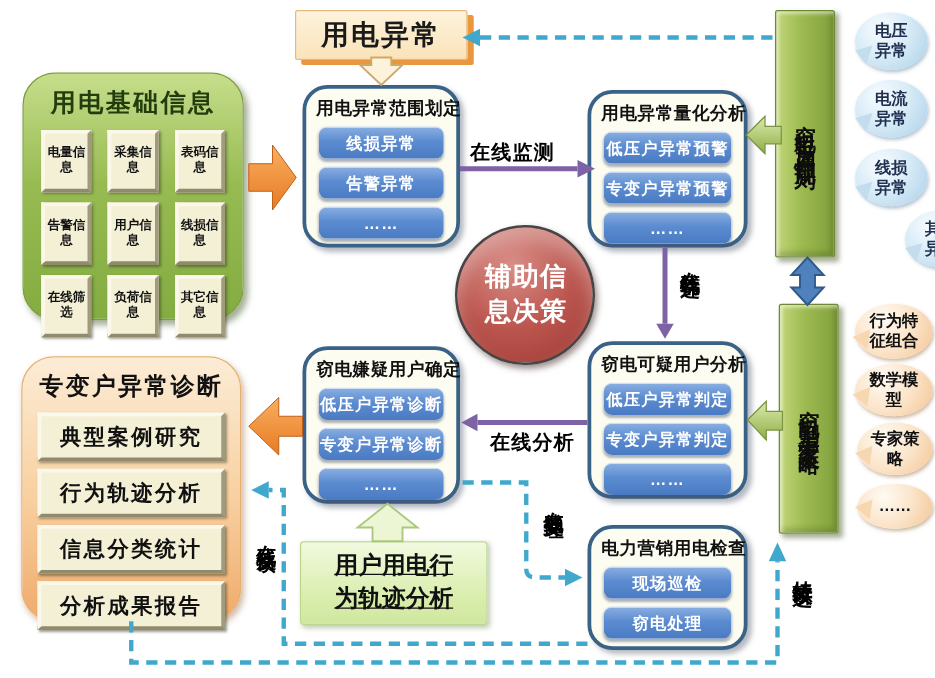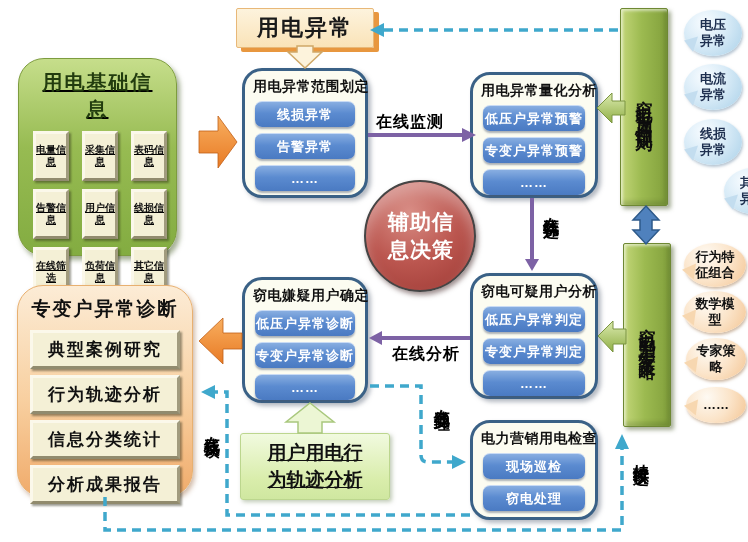--- a/index.html
+++ b/index.html
@@ -88,21 +88,21 @@
 </style>
 </head>
 <body>
 
 <div class="stage">
 
   <div class="abs top-box" style="left:236px;top:8px;width:138px;height:40px;">
     <span>用电异常</span>
   </div>
 
-  <div class="abs base-box" style="left:18px;top:58px;width:159px;height:198px;text-decoration:underline;">
+  <div class="abs base-box" style="left:18px;top:58px;width:177px;height:198px;">
     <div class="base-title">用电基础信息</div>
     <div class="base-grid">
       <div class="bevel cell">
           <span>电量信息</span>
         </div>
       <div class="bevel cell">
           <span>采集信息</span>
         </div>
       <div class="bevel cell">
           <span>表码信息</span>

